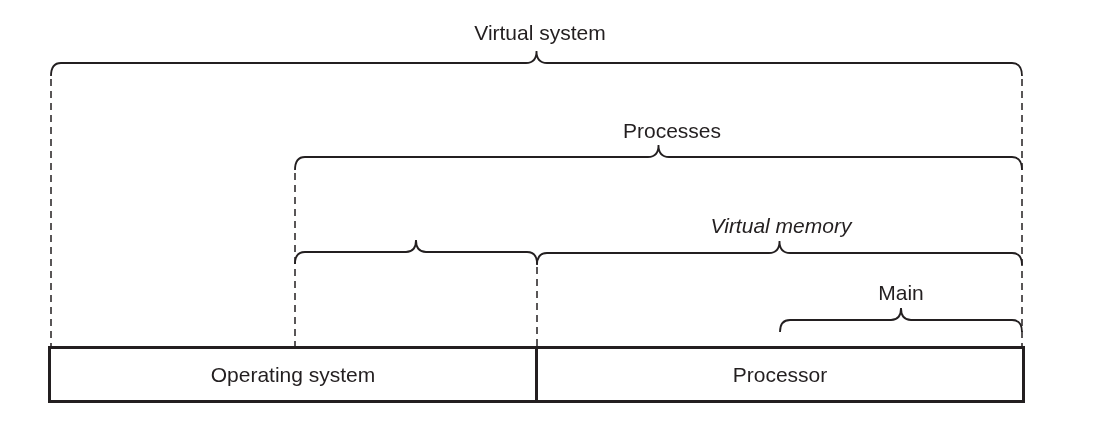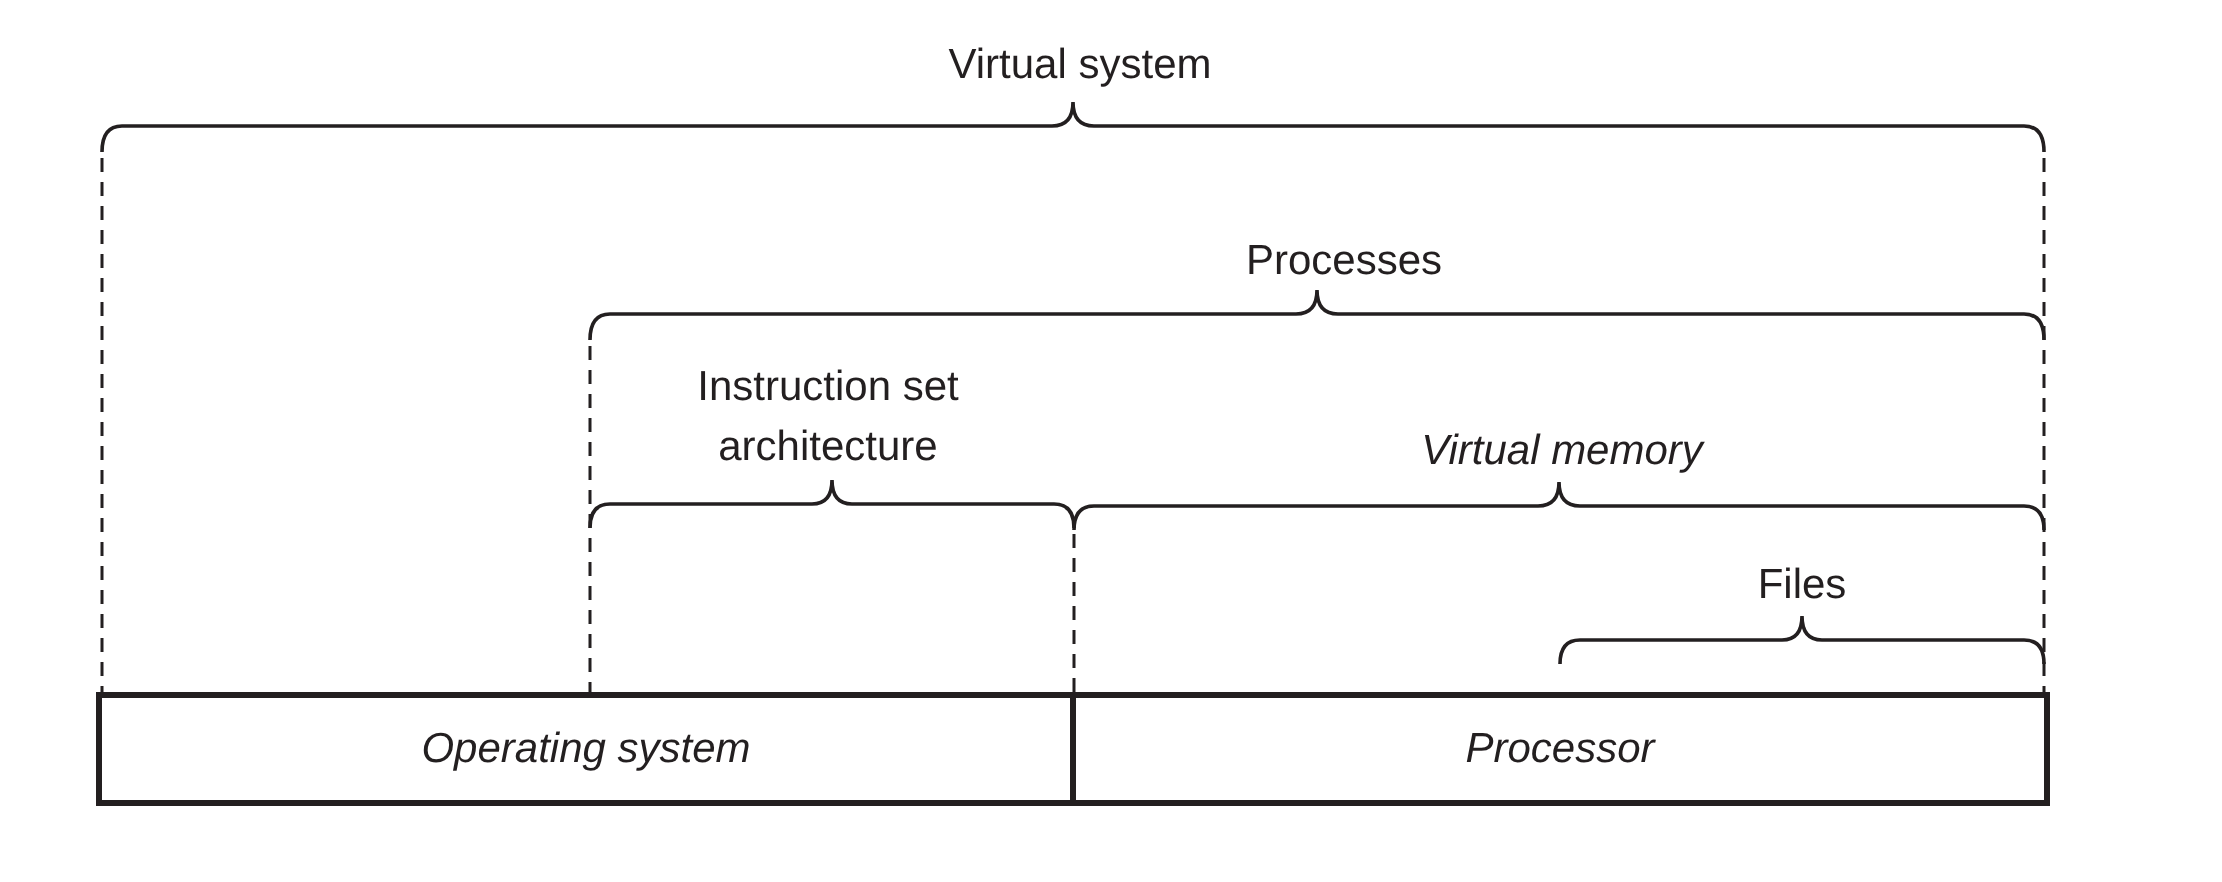--- a/index.html
+++ b/index.html
@@ -49,21 +49,20 @@
   }
   .hw-cell {
     flex: 1 1 0;
     display: flex;
     align-items: center;
     justify-content: center;
     font-size: 21px;
     color: #231f20;
     border-right: 3px solid #231f20;
     box-sizing: border-box;
-    font-style: italic;
   }
   .hw-cell:last-child {
     border-right: none;
   }
 </style>
 </head>
 <body>
 
 <div class="canvas">
 
@@ -82,27 +81,23 @@
     <line x1="51" y1="79" x2="51" y2="346" stroke="#231f20" stroke-width="1.5" stroke-dasharray="7 5"></line>
     <line x1="295" y1="173" x2="295" y2="346" stroke="#231f20" stroke-width="1.5" stroke-dasharray="7 5"></line>
     <line x1="537" y1="267" x2="537" y2="346" stroke="#231f20" stroke-width="1.5" stroke-dasharray="7 5"></line>
     <line x1="1022" y1="79" x2="1022" y2="346" stroke="#231f20" stroke-width="1.5" stroke-dasharray="7 5"></line>
   </svg>
 
   <div class="brace-label" style="left:540px; top:21px;">Virtual system</div>
 
   <div class="brace-label" style="left:656px; top:119px;margin-left:16px;">Processes</div>
 
-  <div class="brace-label two-line" style="left:414px; top:179px;">
-    <div>Instruction set</div>
-    <div>architecture</div>
-  </div>
 
   <div class="brace-label" style="left:781px; top:214px;font-style:italic;">Virtual memory</div>
 
-  <div class="brace-label" style="left:901px; top:281px;">Files</div>
+  <div class="brace-label" style="left:901px; top:281px;">Main</div>
 
   <div class="hw-row">
     <div class="hw-cell">Operating system</div>
     <div class="hw-cell">Processor</div>
   </div>
 
 </div>
 
 </body></html>

